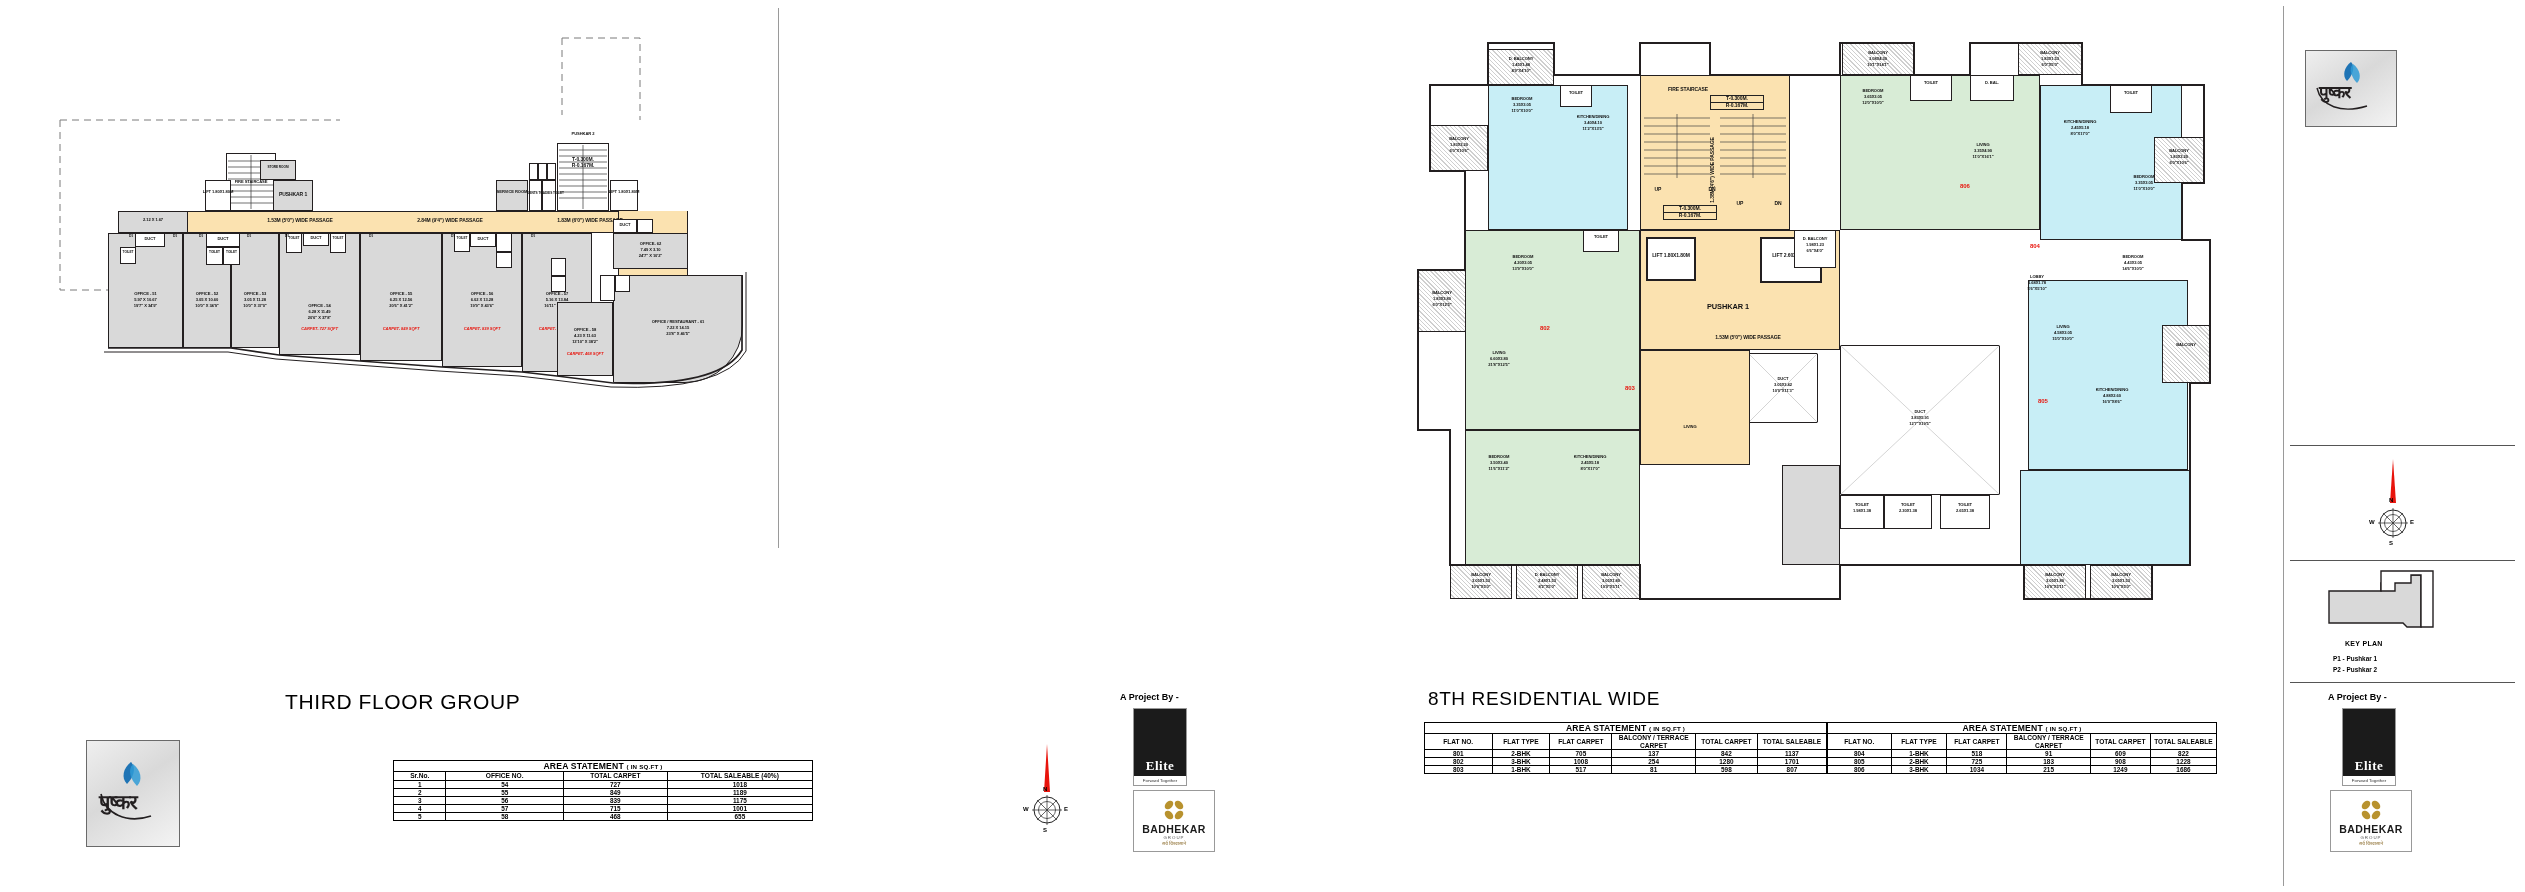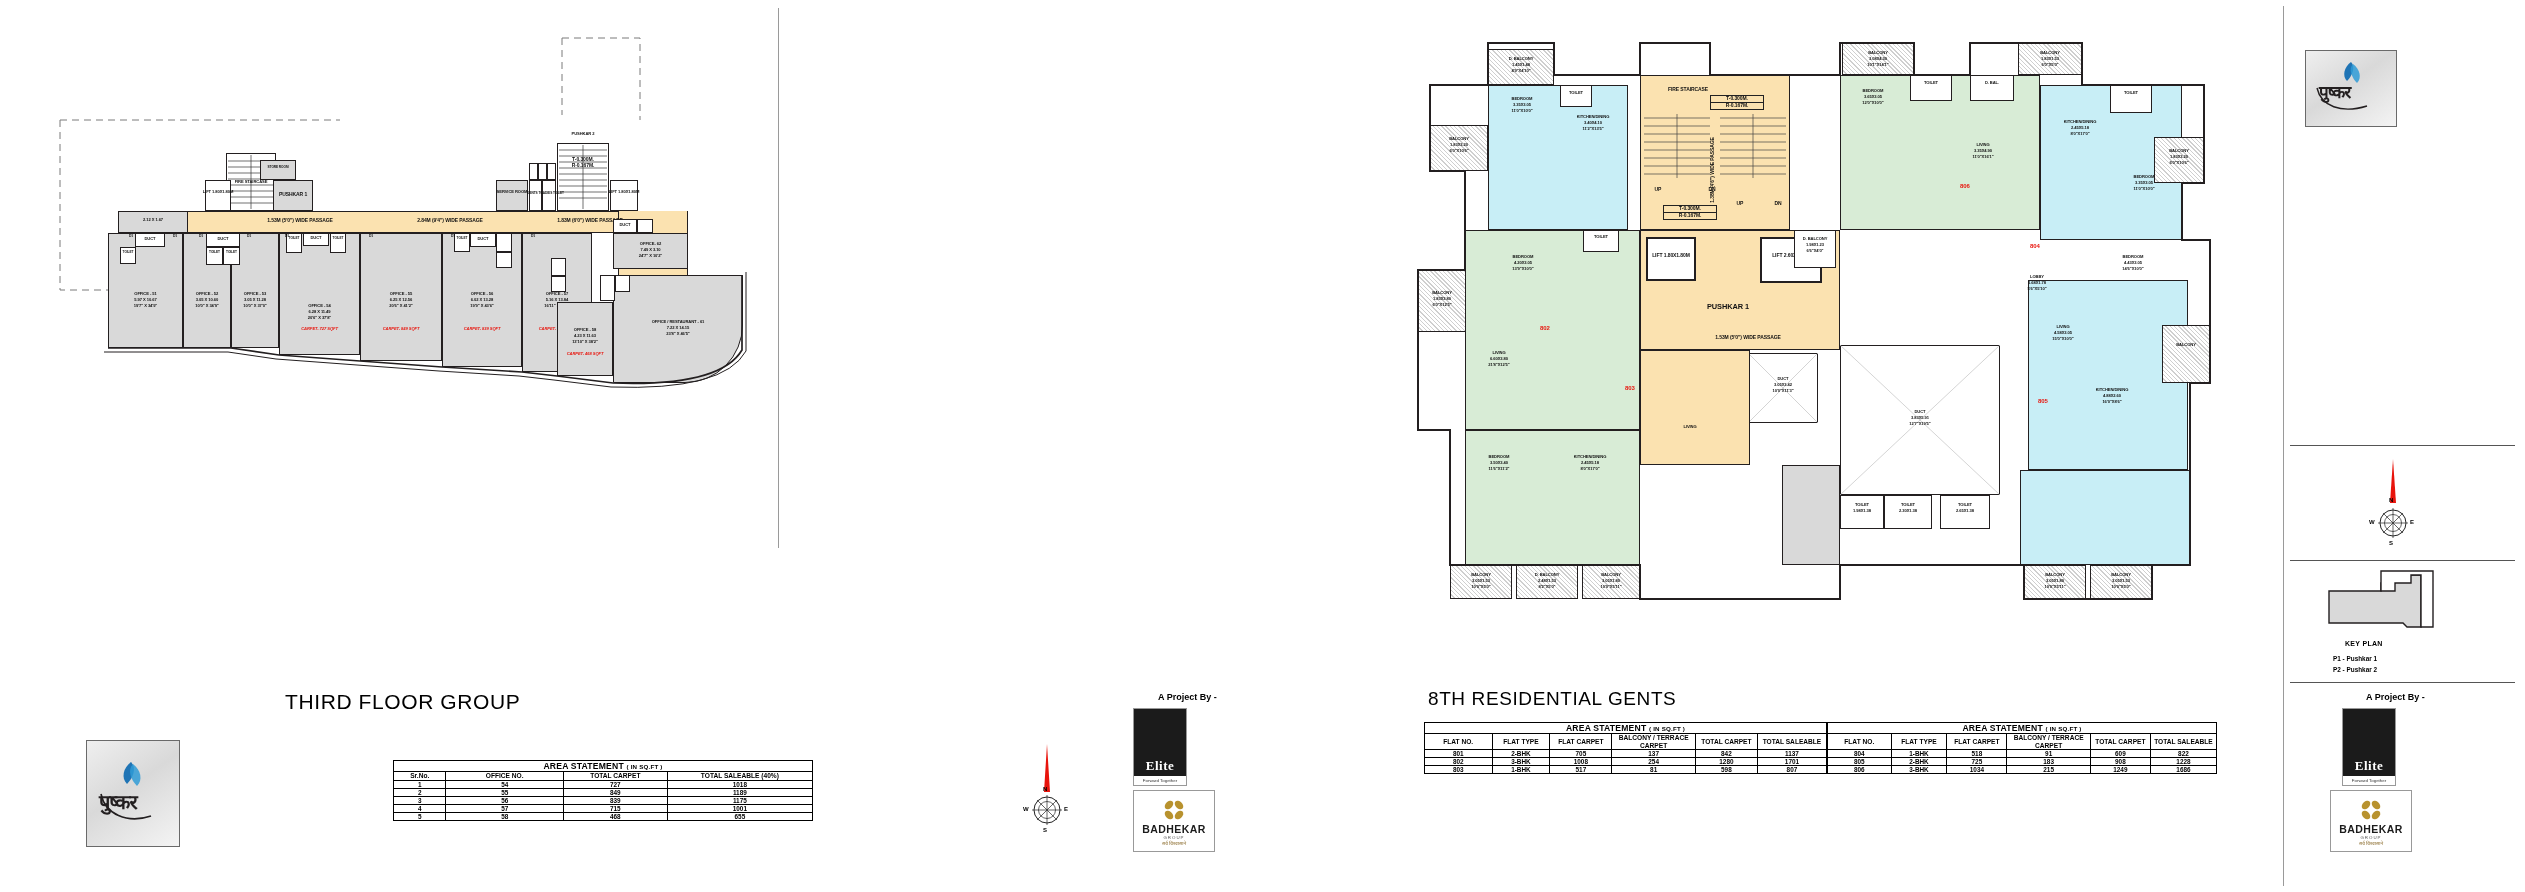--- a/index.html
+++ b/index.html
@@ -60,21 +60,21 @@
   .elite-blk{background:#1b1b1b;width:100%;flex:1;display:flex;
       align-items:flex-end;justify-content:center;color:#fff;}
   .elite-name{font-size:13px;font-weight:700;letter-spacing:.5px;padding-bottom:2px;
       font-family:"Liberation Serif",serif;}
   .elite-tag{font-size:4.4px;color:#333;padding:2px 0;}
   .bad-box{position:absolute;border:1px solid #999;background:#fff;
       display:flex;flex-direction:column;align-items:center;justify-content:center;}
   .bad-name{font-size:10.5px;font-weight:700;letter-spacing:.4px;color:#1b1b1b;}
   .bad-sub{font-size:4.4px;letter-spacing:1px;color:#555;}
   .bad-tag{font-size:4.8px;color:#8a6a2a;font-family:"Liberation Serif",serif;}
-  .proj-by{position:absolute;font-size:9px;font-weight:700;margin-left:38px;}
+  .proj-by{position:absolute;font-size:9px;font-weight:700;}
   .keyplan-cap{position:absolute;font-size:7px;font-weight:700;letter-spacing:.3px;}
   .keyplan-leg{position:absolute;font-size:6.4px;font-weight:700;line-height:1.35;}
 
   
   .compass{position:absolute;}
   .cmp-n{position:absolute;font-size:6px;font-weight:700;}
 </style>
 </head>
 <body>
 
@@ -568,21 +568,21 @@
 
     <svg width="860" height="630" style="position:absolute;left:0;top:0;pointer-events:none;">
       <path d="M20,100 L20,60 L78,60 L78,18 L144,18 L144,50 L230,50 L230,18 L300,18
                L300,50 L430,50 L430,18 L504,18 L504,50 L560,50 L560,18 L672,18 L672,60
                L794,60 L794,158 L772,158 L772,215 L800,215 L800,358 L780,358 L780,540
                L742,540 L742,574 L614,574 L614,540 L430,540 L430,574 L230,574 L230,540
                L40,540 L40,405 L8,405 L8,245 L55,245 L55,146 L20,146 Z" fill="none" stroke="#231f20" stroke-width="2"></path>
     </svg>
   </div>
 
-  <div class="plantitle" style="left:1428px;top:688px;">8TH RESIDENTIAL GENTS</div>
+  <div class="plantitle" style="left:1428px;top:688px;">8TH RESIDENTIAL WIDE</div>
 
   <table class="area" style="left:1424px;top:722px;width:403px;">
     <tbody>
         <tr>
       <td class="tblhdr" colspan="6">
         <span>AREA  STATEMENT</span>
         <span class="sm">( IN SQ.FT )</span>
       </td>
     </tr>
     <tr>

